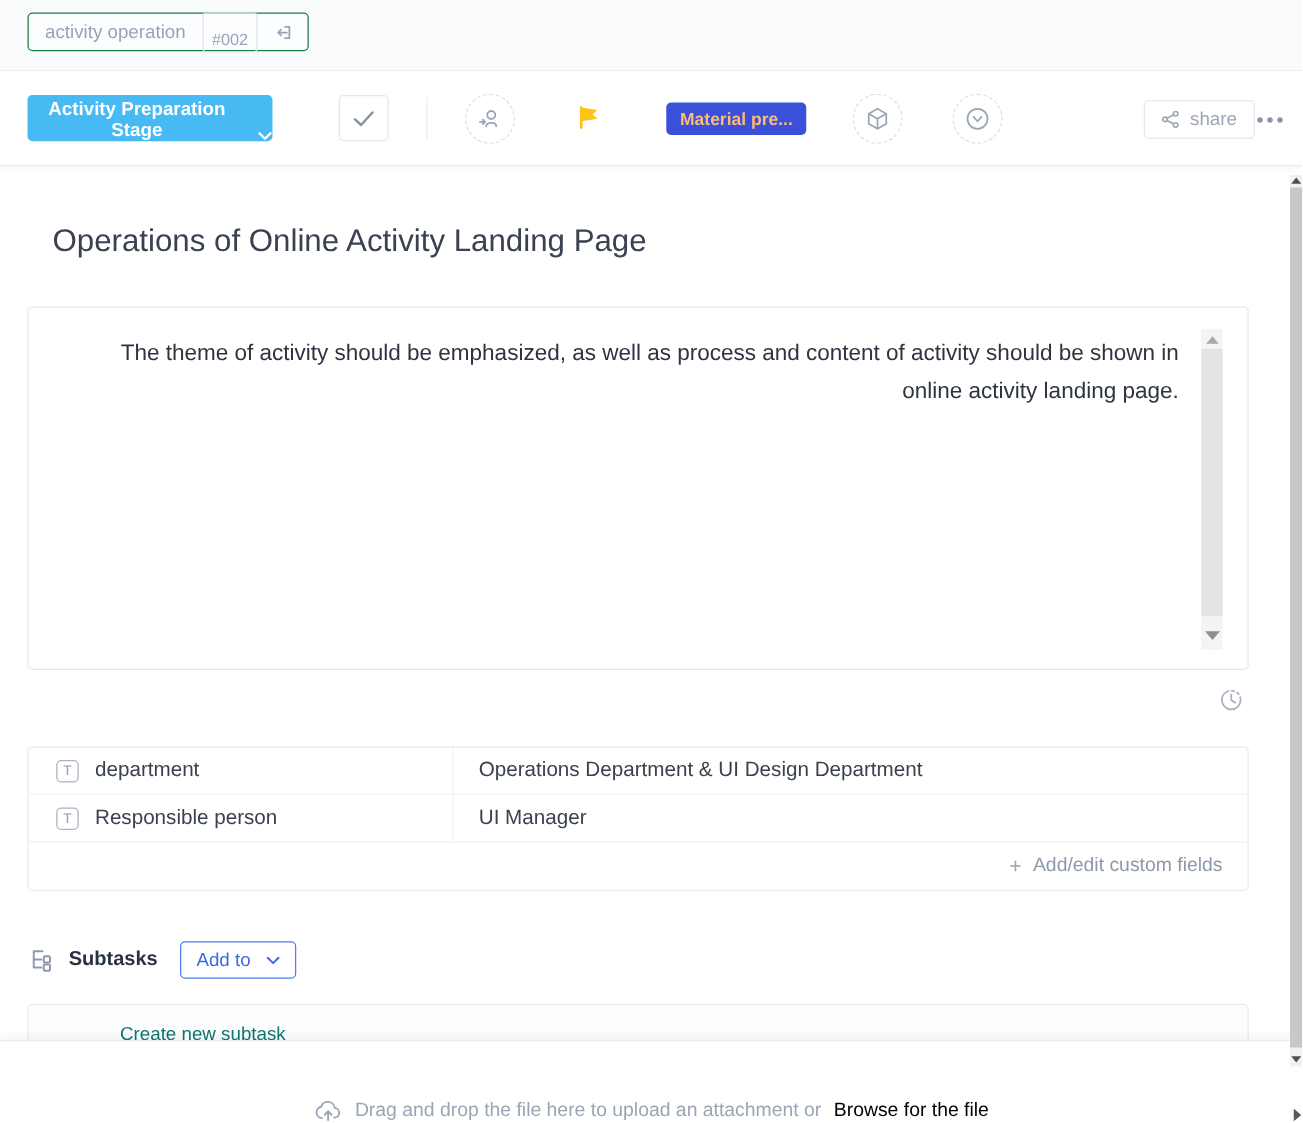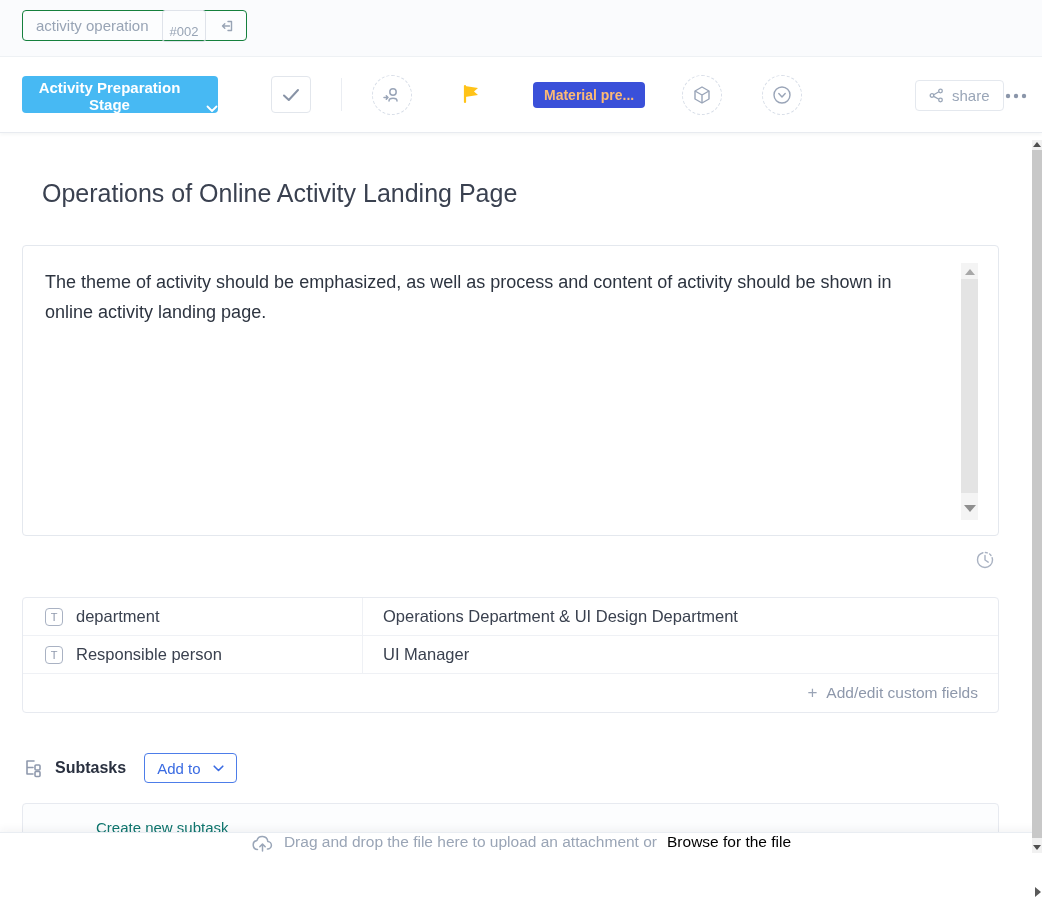--- a/index.html
+++ b/index.html
@@ -39,21 +39,21 @@
     display:flex; align-items:center; cursor:pointer; }
   .share-btn { position:absolute; left:915px; top:23px; height:31px; padding:0 13px;
     background:#fff; border:1px solid #e4e8ee; border-radius:4px; display:flex;
     align-items:center; gap:8px; color:#9aa6b8; font-size:15px; font-family:inherit; cursor:pointer; }
   .more-btn { position:absolute; left:1001px; top:27px; width:30px; height:24px;
     background:none; border:none; display:flex; align-items:center; justify-content:center; cursor:pointer; }
   
   .task-title { position:absolute; left:42px; top:179px; font-size:25px;
     font-weight:400; color:#3a4150; cursor:text; }
   .desc-card { position:absolute; left:22px; top:245px; width:977px; height:291px;
-    border:1px solid #e4e8ee; border-radius:4px; background:#fff; cursor:text; }
+    border:1px solid #e4e8ee; border-radius:4px; background:#fff; cursor:text;text-align:right; }
   .desc-text { position:absolute; left:22px; top:21px; width:898px;
     font-size:18px; line-height:30px; color:#2d3440; }
   .ta-scroll { position:absolute; right:20px; top:17px; width:17px; height:257px; background:#f4f4f4; }
   .ta-thumb { position:absolute; left:0; top:16px; width:17px; height:214px; background:#e4e4e4; }
   .tri { width:0; height:0; position:absolute; left:50%; transform:translateX(-50%); }
   .ta-up { top:6px; border-left:5px solid transparent; border-right:5px solid transparent;
     border-bottom:6px solid #a8a8a8; }
   .ta-down { bottom:8px; border-left:6px solid transparent; border-right:6px solid transparent;
     border-top:7px solid #8f8f8f; }
   .history-btn { position:absolute; left:973px; top:549px; width:24px; height:24px;
@@ -80,21 +80,21 @@
   .addto-btn { margin-left:18px; height:30px; padding:0 12px; background:#fff;
     border:1px solid #4d7de9; border-radius:4px; color:#3a6be2; font-size:15px;
     font-family:inherit; display:flex; align-items:center; gap:12px; cursor:pointer; }
   .subtask-card { position:absolute; left:22px; top:803px; width:977px; height:50px;
     border:1px solid #e7eaf0; border-radius:4px 4px 0 0; background:#fcfdfe;
     overflow:hidden; cursor:pointer; }
   .subtask-partial-text { position:absolute; left:73px; top:15px; font-size:15px; color:#0f766e; }
   
   .footer { position:absolute; left:0; top:832px; width:1042px; height:66px;
     background:#fff; border-top:1px solid #e9edf2; box-shadow:0 -3px 8px rgba(31,45,61,.05);
-    display:flex; align-items:flex-start; justify-content:center; gap:10px; z-index:5; }
+    display:flex; align-items:flex-end; justify-content:center; gap:10px; z-index:5; }
   .drag-text { color:#9aa5b6; font-size:15.5px; }
   .browse-link { color:#000000; font-size:15.5px; cursor:pointer; }
   
   .page-scrollbar { position:absolute; right:0; top:140px; width:10px; height:713px;
     background:#f1f1f1; z-index:6; }
   .ps-up { top:2px; border-left:4px solid transparent; border-right:4px solid transparent;
     border-bottom:5px solid #4f4f4f; }
   .ps-thumb { position:absolute; left:0; top:10px; width:10px; height:688px; background:#c8c8c8; }
   .ps-down { bottom:3px; border-left:4px solid transparent; border-right:4px solid transparent;
     border-top:5px solid #4f4f4f; }

